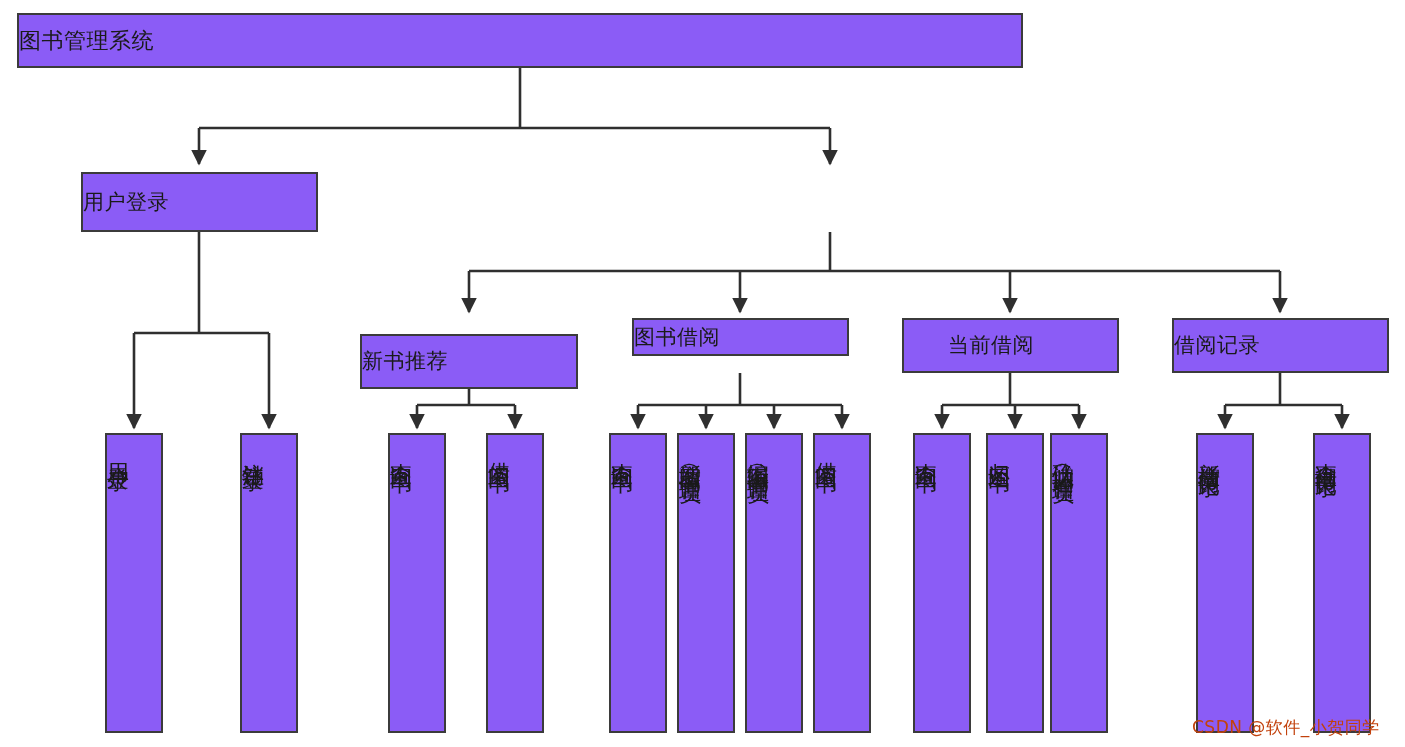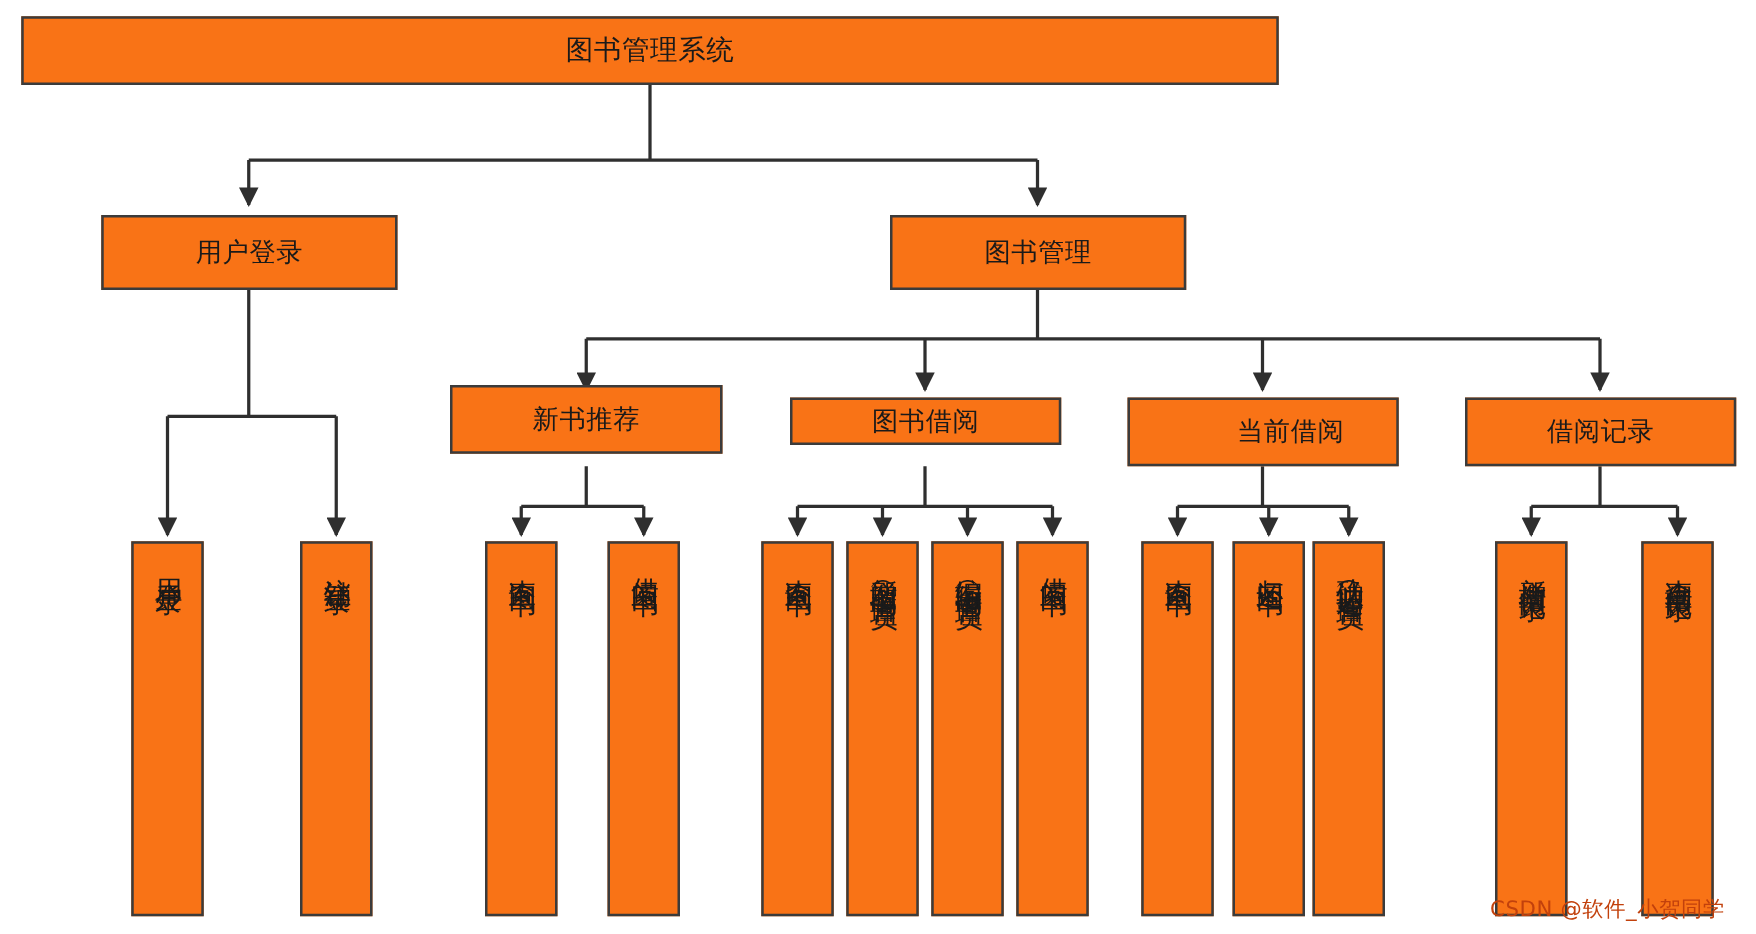--- a/index.html
+++ b/index.html
@@ -22,25 +22,25 @@
     position: absolute;
     left: 0;
     top: 0;
     width: 1405px;
     height: 747px;
     pointer-events: none;
   }
   .node {
     position: absolute;
     box-sizing: border-box;
-    background: #f97316;
+    background: #8b5cf6;
     border: 2.5px solid #3b3b3b;
     display: flex;
     align-items: center;
-    justify-content: center;
+    justify-content: flex-start;
     color: #1a1a1a;
   }
   .node .label {
     display: block;
     text-align: center;
     line-height: 1.18;
     letter-spacing: 0.5px;
   }
   
   .node.horiz .label {
@@ -126,25 +126,22 @@
   </svg>
 
   <div class="node horiz root" style="left:17px; top:13px; width:1006px; height:55px;">
     <span class="label">图书管理系统</span>
   </div>
 
   <div class="node horiz" style="left:81px; top:172px; width:237px; height:60px;">
     <span class="label">用户登录</span>
   </div>
 
-  <div class="node horiz" style="left:712px; top:172px; width:237px; height:60px;">
-    <span class="label">图书管理</span>
-  </div>
-
-  <div class="node horiz" style="left:360px; top:308px; width:218px; height:55px;">
+
+  <div class="node horiz" style="left:360px; top:334px; width:218px; height:55px;">
     <span class="label">新书推荐</span>
   </div>
 
   <div class="node horiz" style="left:632px; top:318px; width:217px; height:38px;">
     <span class="label">图书借阅</span>
   </div>
 
   <div class="node horiz" style="left:902px; top:318px; width:217px; height:55px;padding-left:44px;">
     <span class="label">当前借阅</span>
   </div>

